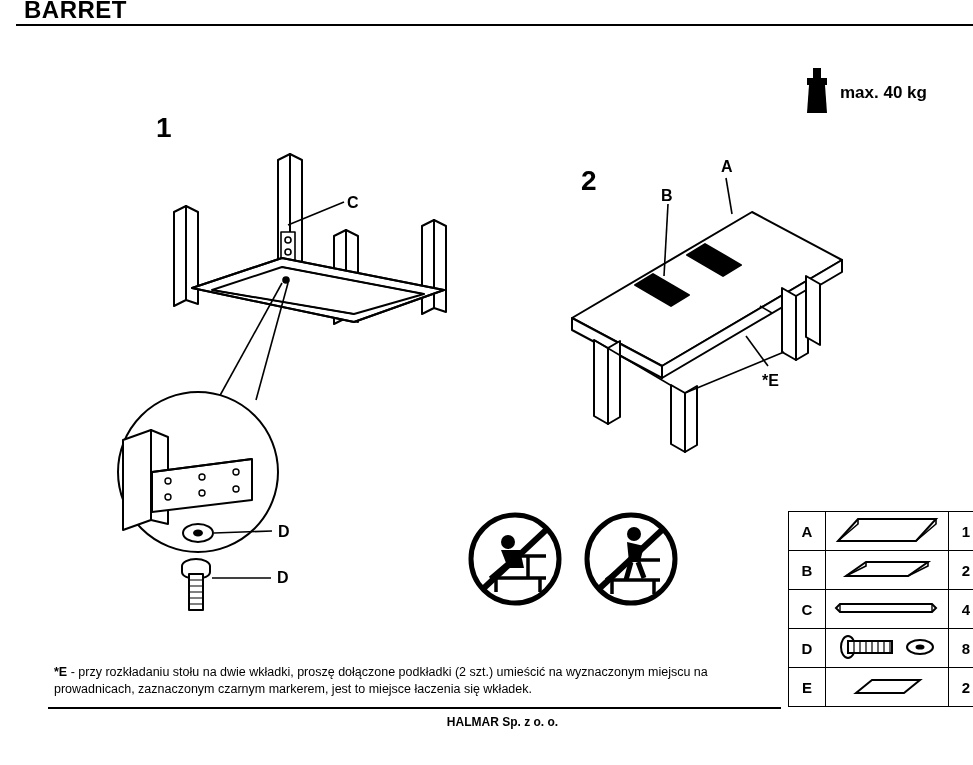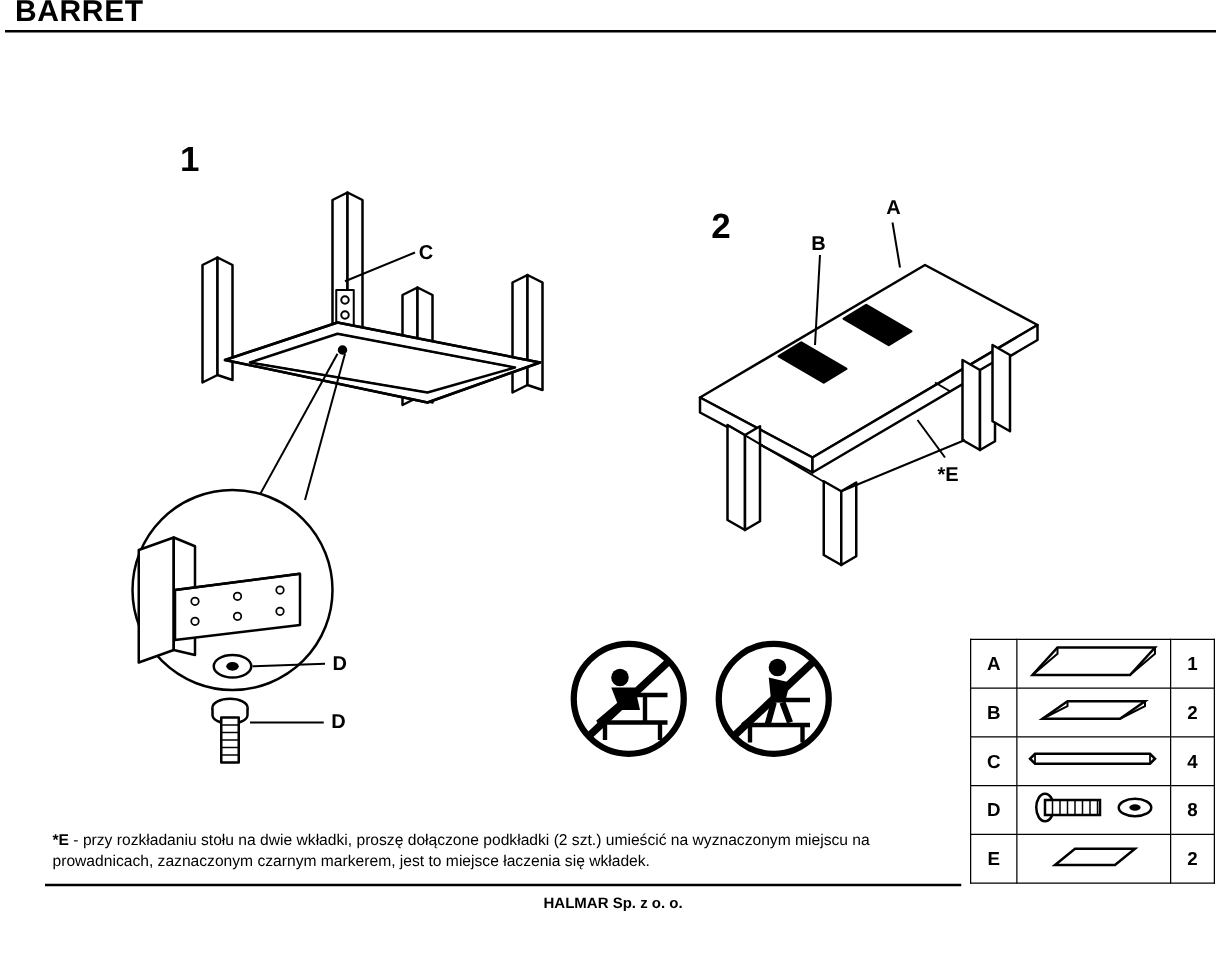--- a/index.html
+++ b/index.html
@@ -10,21 +10,21 @@
   body {
     width: 973px;
     height: 765px;
     position: relative;
     font-family: "Liberation Sans", sans-serif;
     color: #000;
     overflow: hidden;
   }
   .page {
     position: absolute;
-    left: 4px; top: 0;
+    left: 16px; top: 0;
     width: 856px;
     height: 765px;
   }
   
   #product-title {
     position: absolute;
     left: 8px;
     top: -4px;
     font-size: 24px;
     font-weight: bold;
@@ -146,20 +146,28 @@
   }
 </style>
 </head>
 <body>
 
 <div class="page">
 
   <div id="product-title">BARRET</div>
   <div class="hr-top"></div>
 
+  <div id="weight-badge">
+    <svg width="26" height="50" viewBox="0 0 26 50">
+      <rect x="9" y="0" width="8" height="12" fill="#000"></rect>
+      <rect x="3" y="10" width="20" height="7" fill="#000"></rect>
+      <path d="M5 17 L21 17 L23 45 L3 45 Z" fill="#000"></path>
+    </svg>
+    <span id="weight-label">max. 40 kg</span>
+  </div>
 
   <div class="step-num" id="step-1-number">1</div>
   <div class="step-num" id="step-2-number">2</div>
 
   <div class="callout" id="callout-c">C</div>
   <div class="callout" id="callout-d1">D</div>
   <div class="callout" id="callout-d2">D</div>
   <div class="callout" id="callout-a">A</div>
   <div class="callout" id="callout-b">B</div>
   <div class="callout" id="callout-estar">*E</div>

